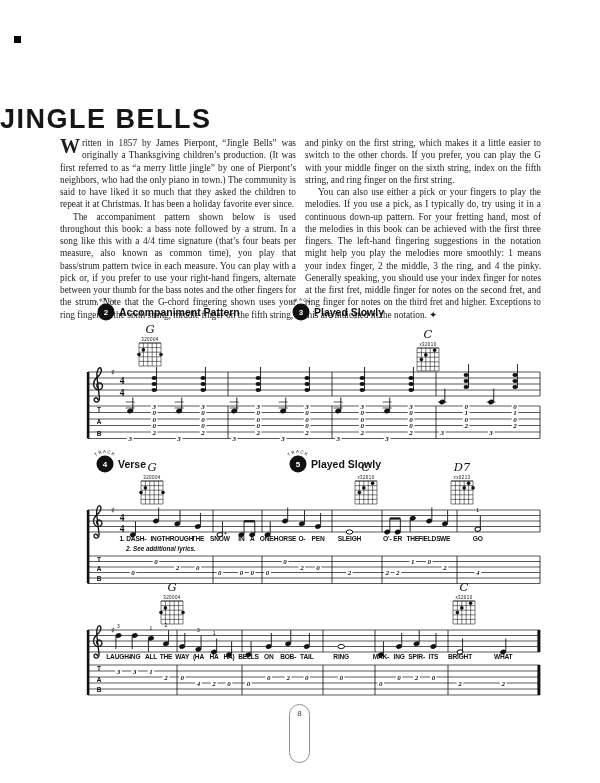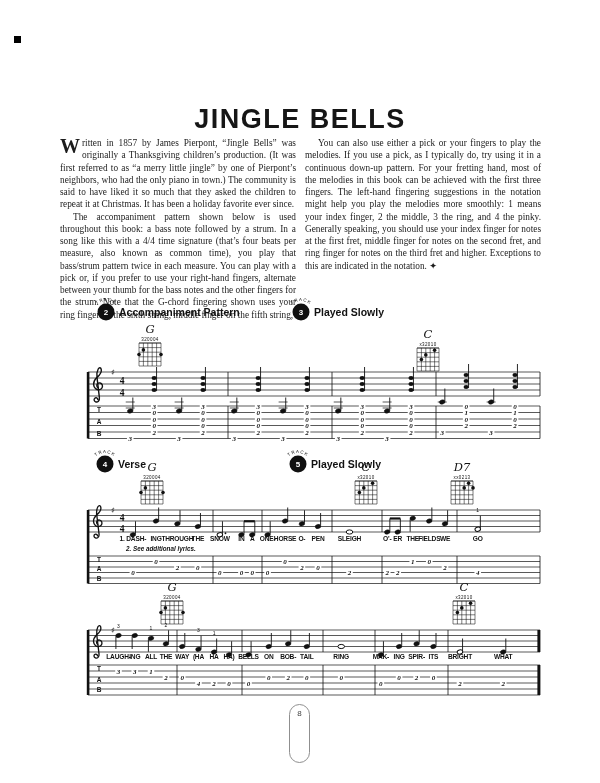--- a/index.html
+++ b/index.html
@@ -1,19 +1,19 @@
 <!DOCTYPE html>
 <html><head>
 <meta charset="utf-8">
 <style>
   html,body{margin:0;padding:0;}
   body{width:600px;height:783px;background:#fff;position:relative;overflow:hidden;
        font-family:"Liberation Sans",sans-serif;color:#111;}
   .corner{position:absolute;left:14px;top:36px;width:7px;height:7px;background:#000;}
-  .title{position:absolute;top:86px;left:0;width:600px;text-align:center;
+  .title{position:absolute;top:86px;left:0;width:600px;
          font-family:"Liberation Sans",sans-serif;font-weight:bold;font-size:27px;
          letter-spacing:1.5px;color:#161616;}
   .intro{position:absolute;top:137px;left:60px;width:481px;display:flex;gap:9px;}
   .col{width:236px;font-family:"Liberation Serif",serif;font-size:9.3px;line-height:12.25px;
        text-align:justify;color:#1c1c1c;}
   .col p{margin:0;}
   .col p.ind{text-indent:13px;}
   .dropcap{float:left;font-family:"Liberation Serif",serif;font-weight:bold;
            font-size:20px;line-height:16px;margin:1px 2px 0 0;}
   #music-svg{position:absolute;left:0;top:0;}
@@ -27,20 +27,21 @@
 <div class="corner"></div>
 
 <h1 class="title">JINGLE BELLS</h1>
 
 <div class="intro">
   <div class="col">
     <p><span class="dropcap">W</span><span>ritten in 1857 by James Pierpont, “Jingle Bells” was originally a Thanksgiving children’s production. (It was first referred to as “a merry little jingle” by one of Pierpont’s neighbors, who had the only piano in town.) The community is said to have liked it so much that they asked the children to repeat it at Christmas. It has been a holiday favorite ever since.</span></p>
     <p class="ind">The accompaniment pattern shown below is used throughout this book: a bass note followed by a strum. In a song like this with a 4/4 time signature (that’s four beats per measure, also known as common time), you play that bass/strum pattern twice in each measure. You can play with a pick or, if you prefer to use your right-hand fingers, alternate between your thumb for the bass notes and the other fingers for the strum. Note that the G-chord fingering shown uses your ring finger on the sixth string, middle finger on the fifth string,</p>
   </div>
   <div class="col">
+    <p>and pinky on the first string, which makes it a little easier to switch to the other chords. If you prefer, you can play the G with your middle finger on the sixth string, index on the fifth string, and ring finger on the first string.</p>
     <p class="ind">You can also use either a pick or your fingers to play the melodies. If you use a pick, as I typically do, try using it in a continuous down-up pattern. For your fretting hand, most of the melodies in this book can be achieved with the first three fingers. The left-hand fingering suggestions in the notation might help you play the melodies more smoothly: 1 means your index finger, 2 the middle, 3 the ring, and 4 the pinky. Generally speaking, you should use your index finger for notes at the first fret, middle finger for notes on the second fret, and ring finger for notes on the third fret and higher. Exceptions to this are indicated in the notation.  ✦</p>
   </div>
 </div>
 
 <svg id="music-svg" width="600" height="783" viewBox="0 0 600 783">
     <g>
       <line x1="88" y1="372" x2="540" y2="372" stroke="#111111" stroke-width="0.7"></line>
       <line x1="88" y1="378" x2="540" y2="378" stroke="#111111" stroke-width="0.7"></line>
       <line x1="88" y1="384" x2="540" y2="384" stroke="#111111" stroke-width="0.7"></line>
       <line x1="88" y1="390" x2="540" y2="390" stroke="#111111" stroke-width="0.7"></line>

